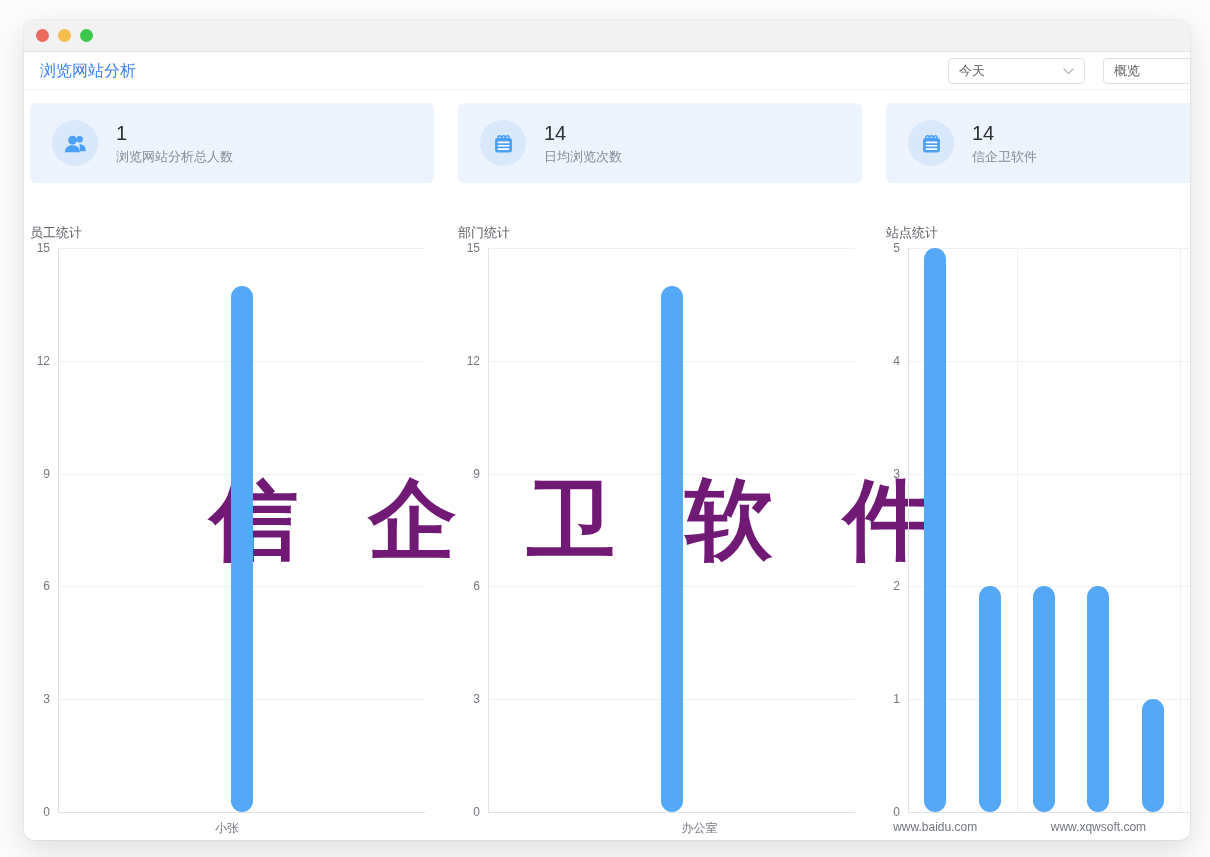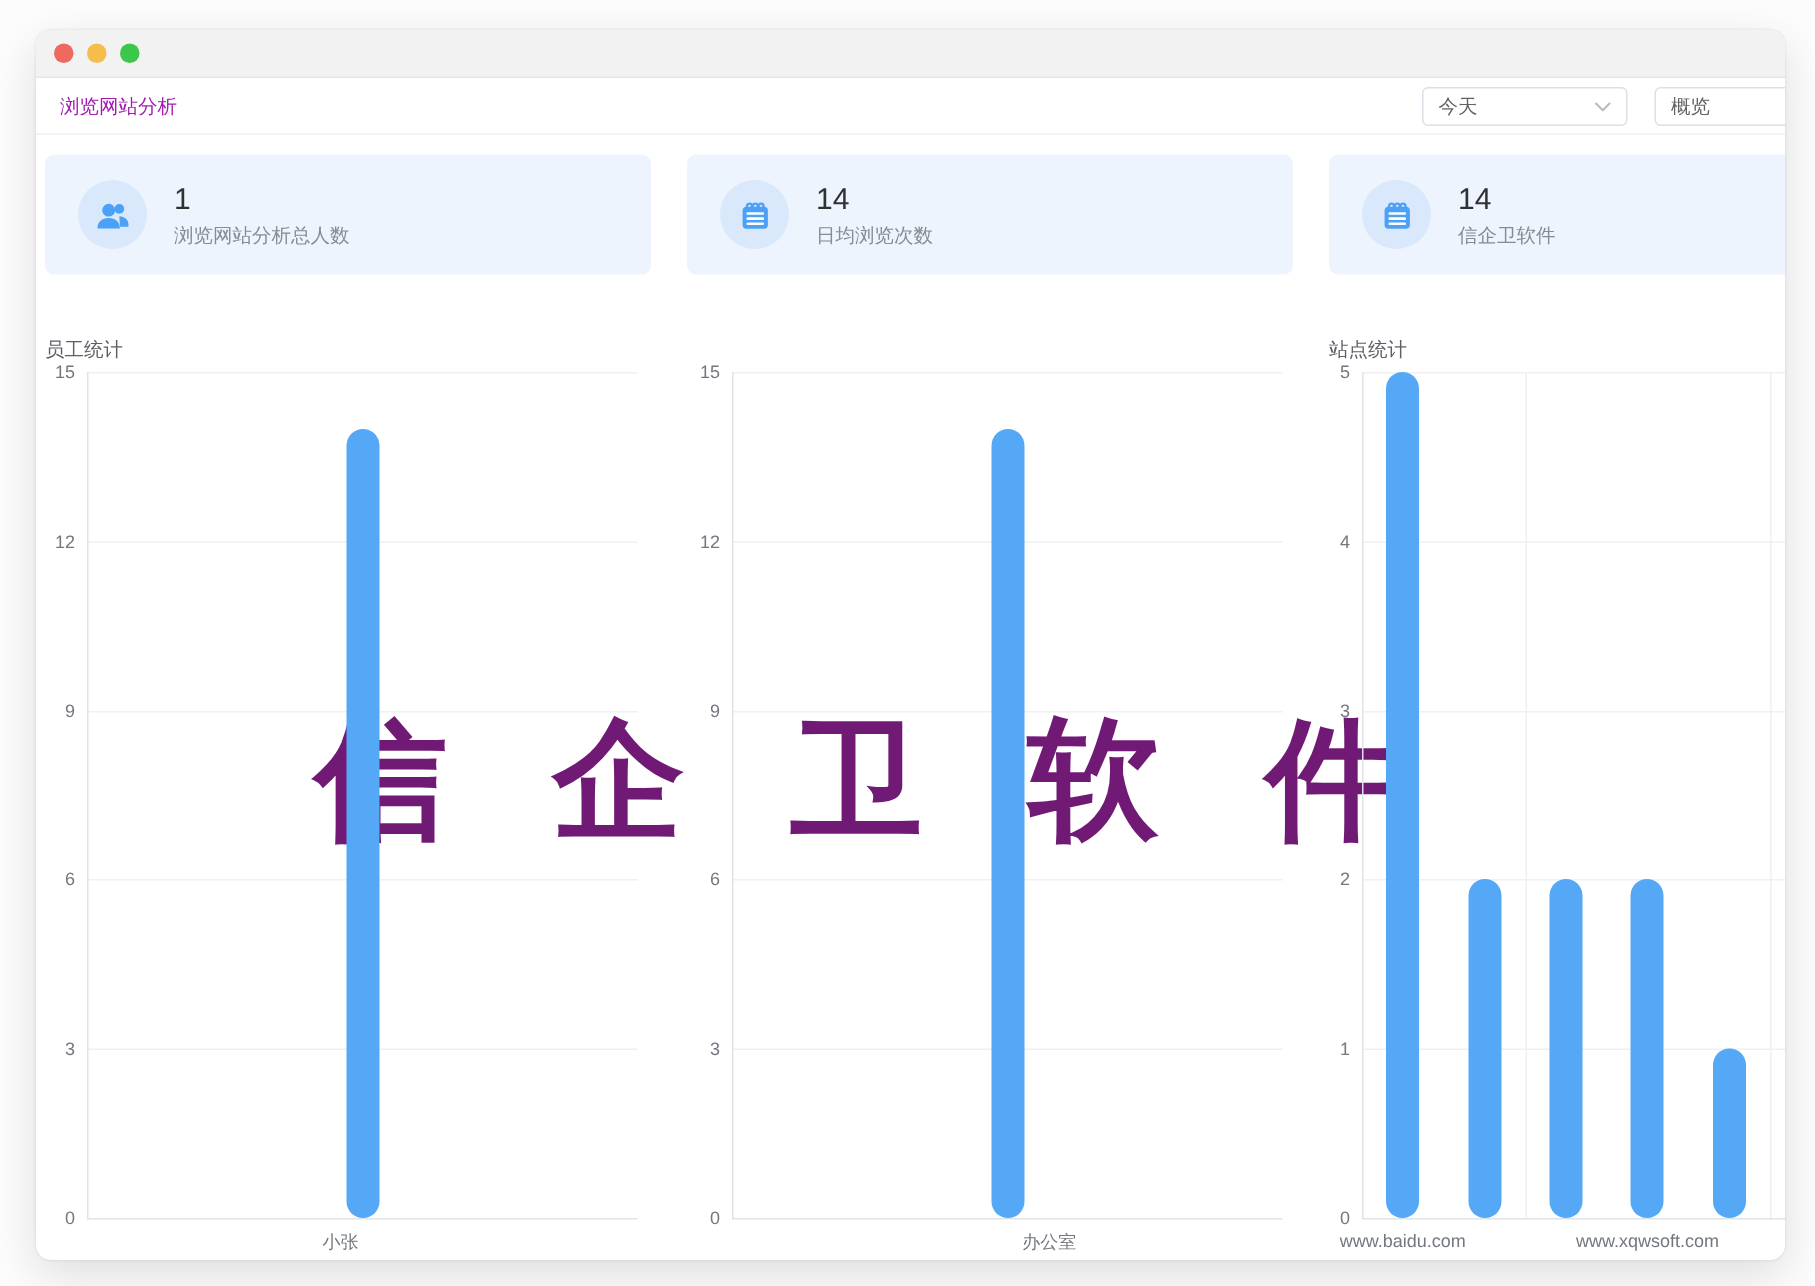--- a/index.html
+++ b/index.html
@@ -7,21 +7,21 @@
     font-family:"Liberation Sans", sans-serif; }
   .window { position:absolute; left:24px; top:20px; width:1166px; height:820px;
     background:#fff; border-radius:10px; overflow:hidden;
     box-shadow:0 0 0 1px rgba(0,0,0,0.04), 0 10px 30px rgba(0,0,0,0.12); }
   .titlebar { position:absolute; left:0; top:0; right:0; height:32px; background:#f2f2f3;
     border-bottom:1px solid #e5e5e8; display:flex; align-items:center; gap:9px; padding-left:12px; }
   .dot { width:13px; height:13px; border-radius:50%; }
   .header { position:absolute; left:0; top:33px; right:0; height:37px; background:#fff;
     border-bottom:1px solid #eef0f4; }
   .page-title { position:absolute; left:16px; top:50%; transform:translateY(-50%);
-    font-size:13px; color:#a21caf; }
+    font-size:16px; color:#3b82f6; }
   .select { position:absolute; top:5px; height:26px; background:#fff; border:1px solid #dcdfe6;
     border-radius:4px; display:flex; align-items:center; justify-content:space-between;
     padding:0 10px; font-size:13px; color:#606266; cursor:pointer; }
   .select-period { left:924px; width:137px; }
   .select-view { left:1079px; width:135px; }
   .watermark { position:absolute; left:186px; top:441px; z-index:0; font-size:88px;
     font-weight:700; letter-spacing:0.8em; white-space:nowrap; color:#701a75;
     pointer-events:none; user-select:none; }
   .cards { position:absolute; left:6px; top:83px; display:grid;
     grid-template-columns:404px 404px 404px; gap:24px; z-index:1; }
@@ -137,20 +137,21 @@
         <div class="gl" style="top: 451.2px; width: 367px;"></div>
         <div class="ylab" style="top: 451.2px;">3</div>
         <div class="gl axis" style="top: 564px; width: 367px;"></div>
         <div class="ylab" style="top: 564px;">0</div>
         <div class="yaxis-line"></div>
         <div class="bar" style="left: 172.5px; top: 37.6px; height: 526.4px; background: rgb(85, 168, 246);"></div>
         <div class="xlab" style="left: 169px;">小张</div>
       </div>
   </div>
   <div class="chart chart-1">
+    <div class="chart-title">部门统计</div>
     <div class="plot">
         <div class="gl" style="top: 0px; width: 367px;"></div>
         <div class="ylab" style="top: 0px;">15</div>
         <div class="gl" style="top: 112.8px; width: 367px;"></div>
         <div class="ylab" style="top: 112.8px;">12</div>
         <div class="gl" style="top: 225.6px; width: 367px;"></div>
         <div class="ylab" style="top: 225.6px;">9</div>
         <div class="gl" style="top: 338.4px; width: 367px;"></div>
         <div class="ylab" style="top: 338.4px;">6</div>
         <div class="gl" style="top: 451.2px; width: 367px;"></div>

